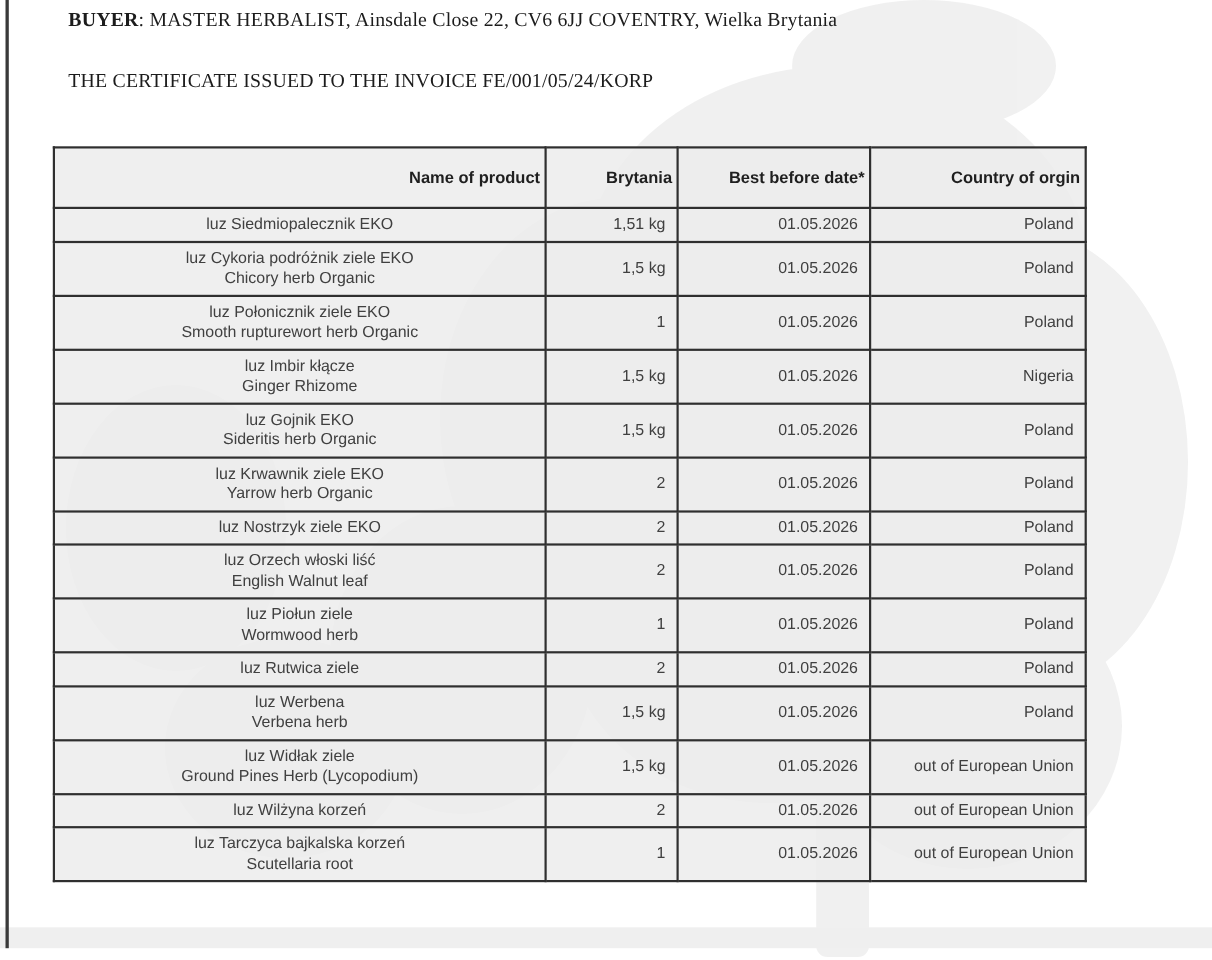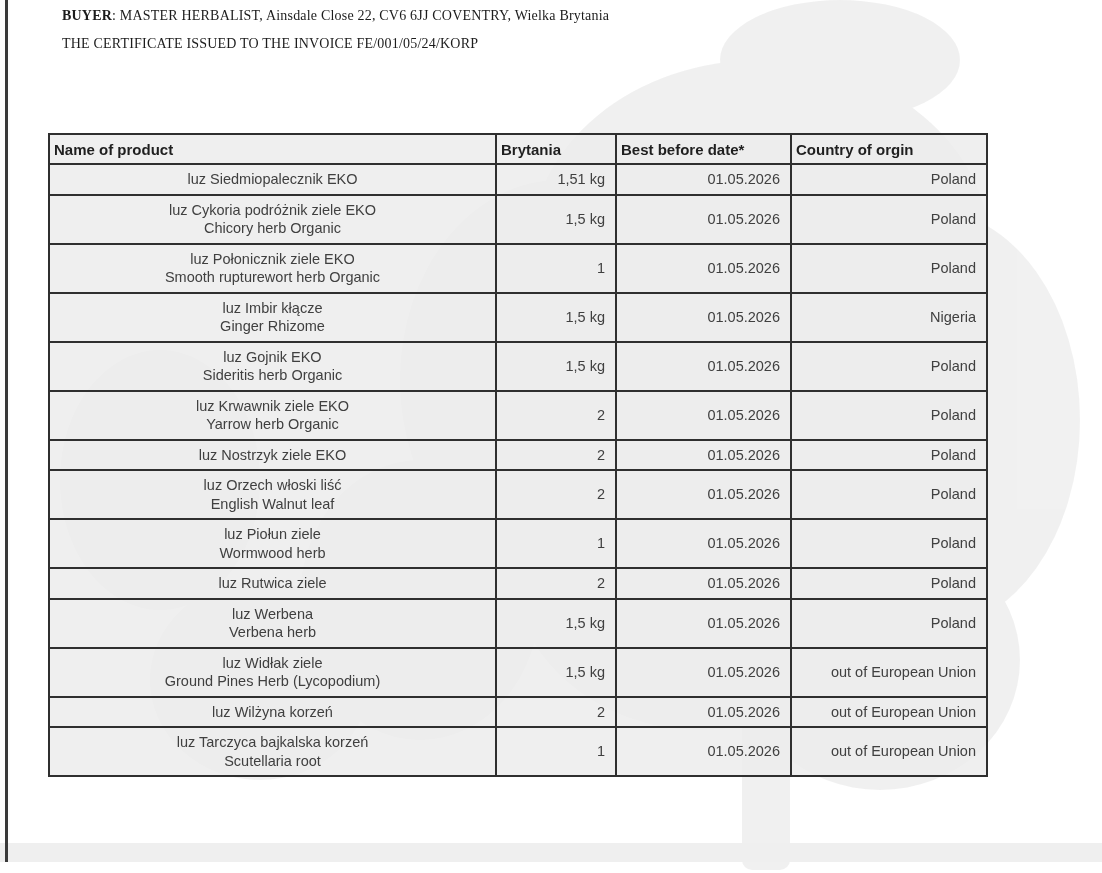--- a/index.html
+++ b/index.html
@@ -33,47 +33,47 @@
     width: 1102px; height: 19px;
     background: #efefef;
     z-index: 1;
   }
   .doc-header {
     position: absolute;
     left: 62px; top: 8px;
     width: 980px;
     z-index: 2;
     font-family: "Liberation Serif", serif;
-    font-size: 14px;
+    font-size: 18px;
     color: #1c1c1c;
     letter-spacing: 0.2px;
   }
-  .doc-header .line2 { margin-top: 12px; }
+  .doc-header .line2 { margin-top: 34px; }
   .doc-header b { font-weight: 700; }
 
   table.cert-table {
     position: absolute;
     left: 48px; top: 133px;
     width: 938px;
     z-index: 2;
     border-collapse: collapse;
     table-layout: fixed;
     font-size: 14.5px;
     color: #404040;
   }
   table.cert-table th, table.cert-table td {
     border: 2px solid #2f2f2f;
     background: rgba(235, 235, 235, 0.82);
   }
   table.cert-table th {
     font-size: 15px;
     font-weight: 700;
     color: #1f1f1f;
-    text-align: left;
-    padding: 5px 4px;
+    text-align: right;
+    padding: 18px 4px;
     height: 30px;
   }
   table.cert-table td {
     padding: 5px 10px;
     line-height: 18.5px;
     vertical-align: middle;
   }
   td.name-cell { text-align: center; }
   td.qty-cell, td.date-cell, td.country-cell { text-align: right; }
 </style>

